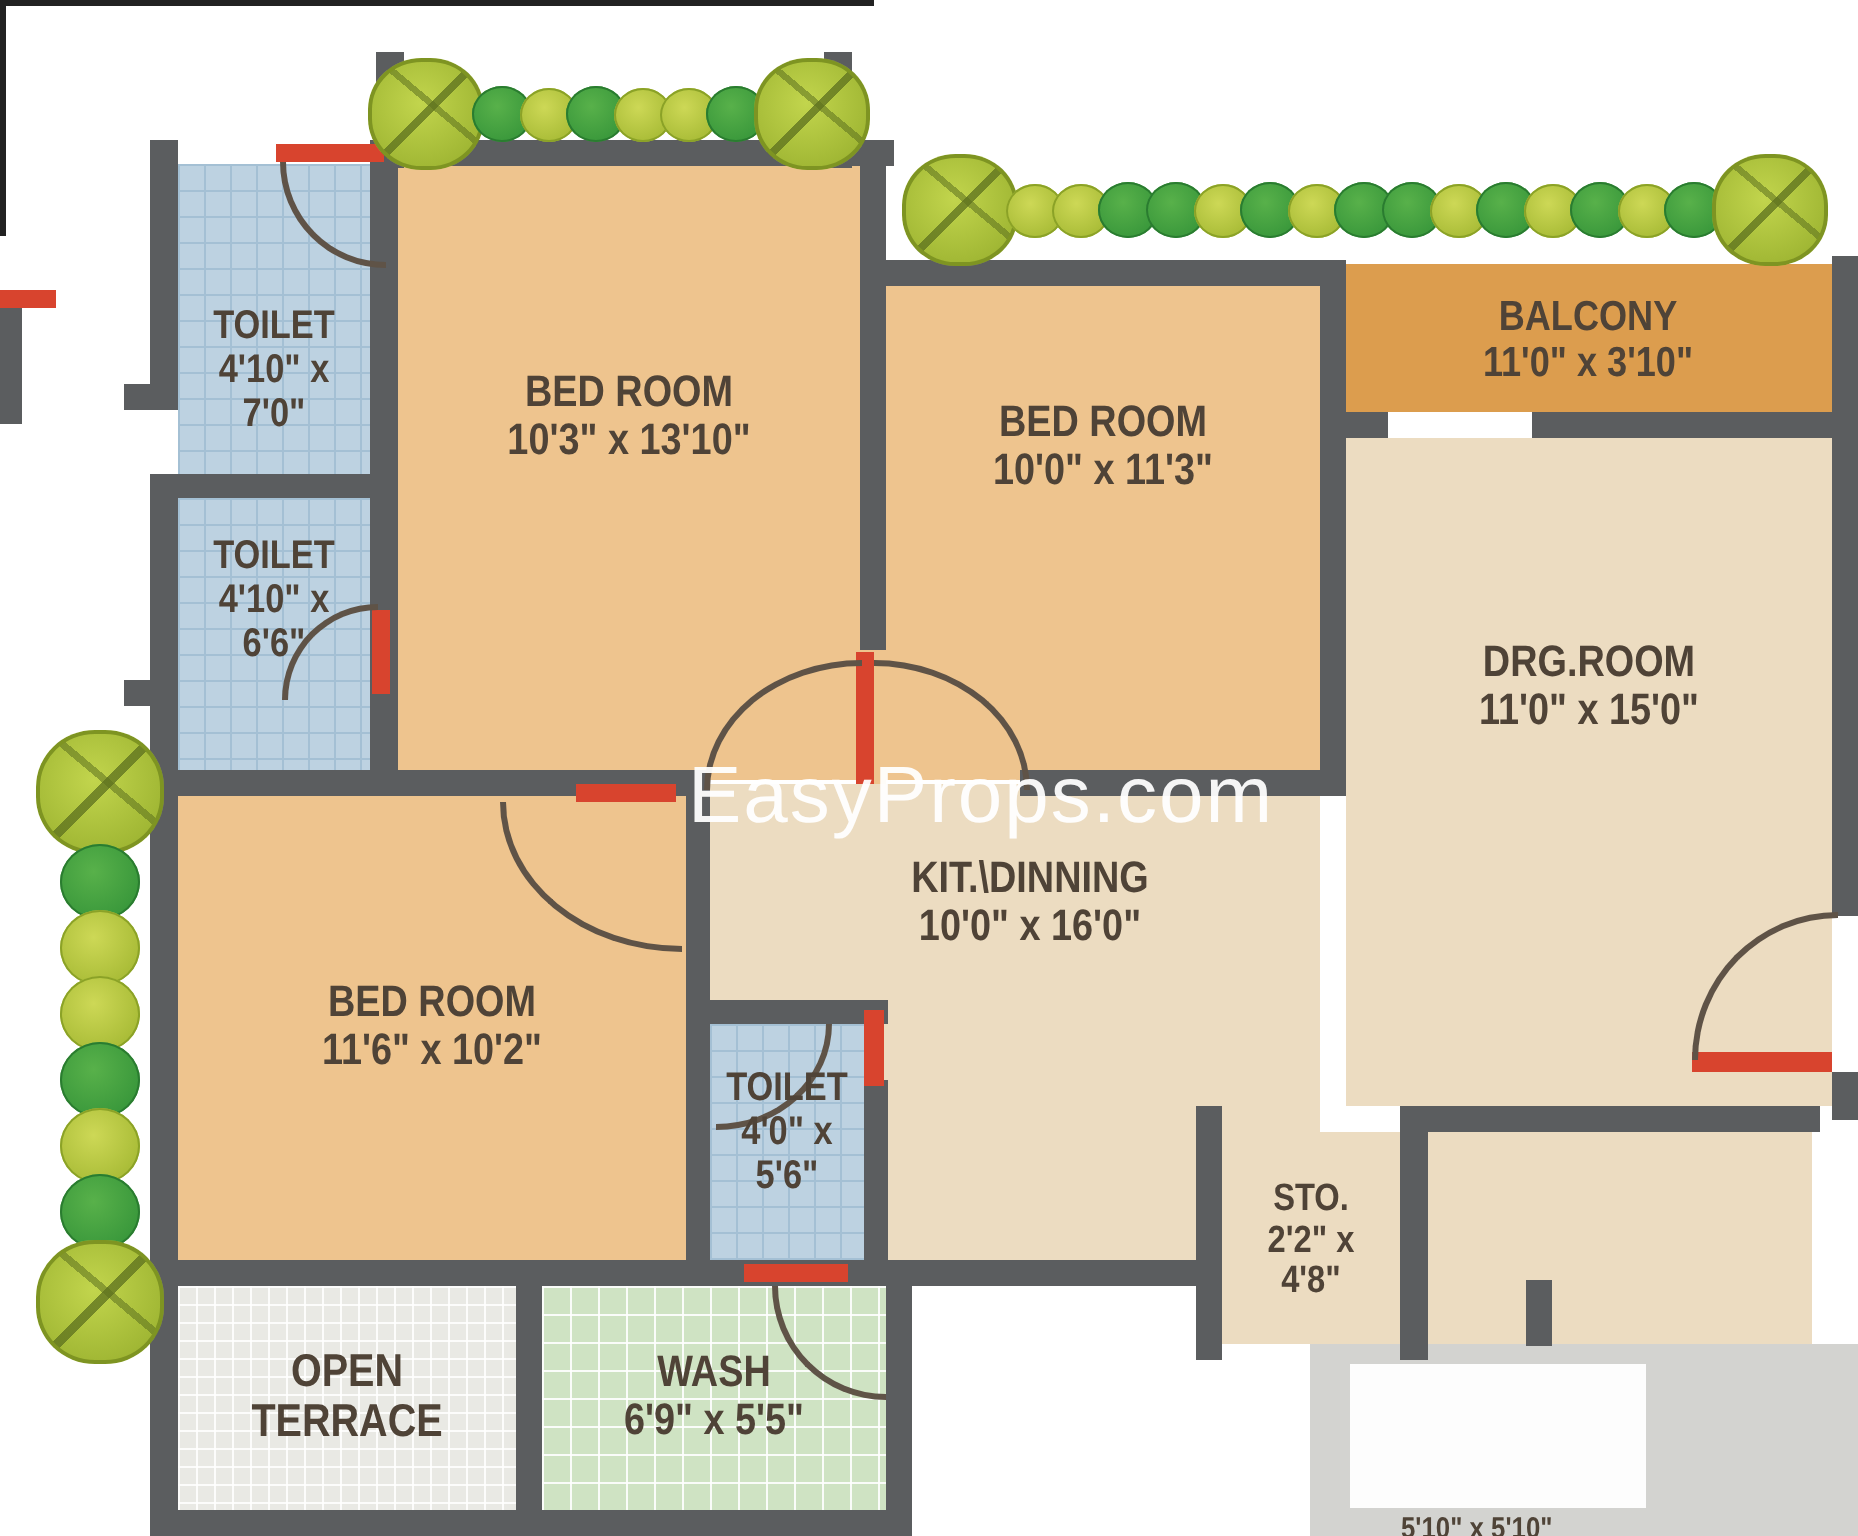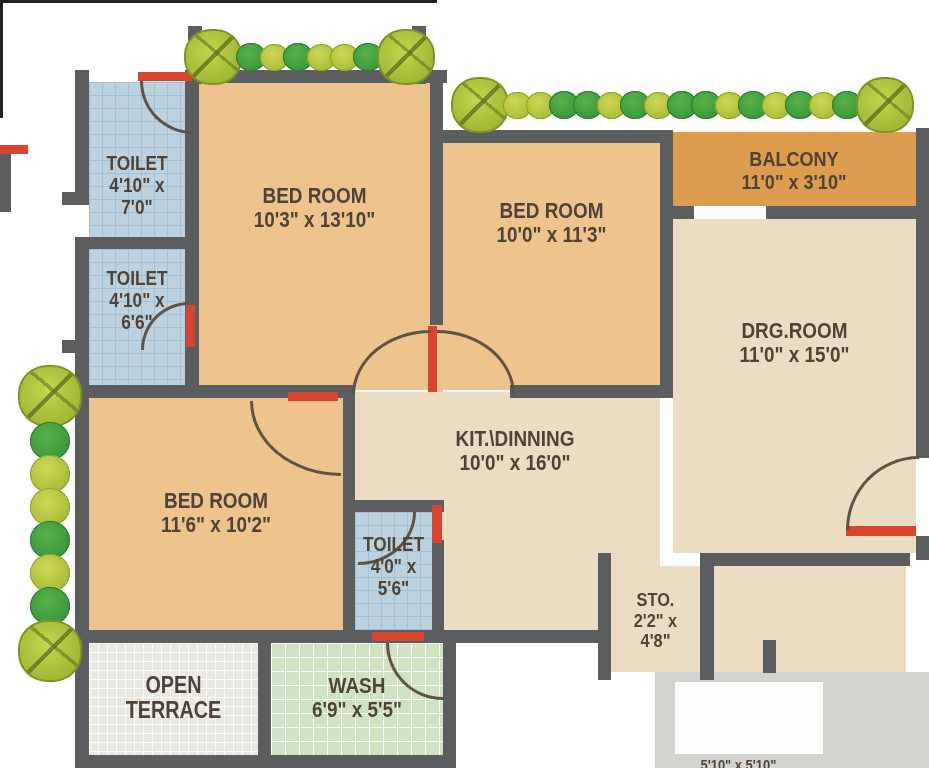--- a/index.html
+++ b/index.html
@@ -223,14 +223,15 @@
   </div>
   <div class="label" style="left:271px;top:665px;width:172px;height:66px;font-size:22px;">
     <span>WASH</span>
     <span>6'9" x 5'5"</span>
   </div>
 
   <div class="cutoff" style="left:690px;top:756px;width:150px;height:12px;">
     <span>5'10" x 5'10"</span>
   </div>
 
+  <div class="watermark" style="left:344px;top:376px;">EasyProps.com</div>
 
 </div>
 
 </body></html>

